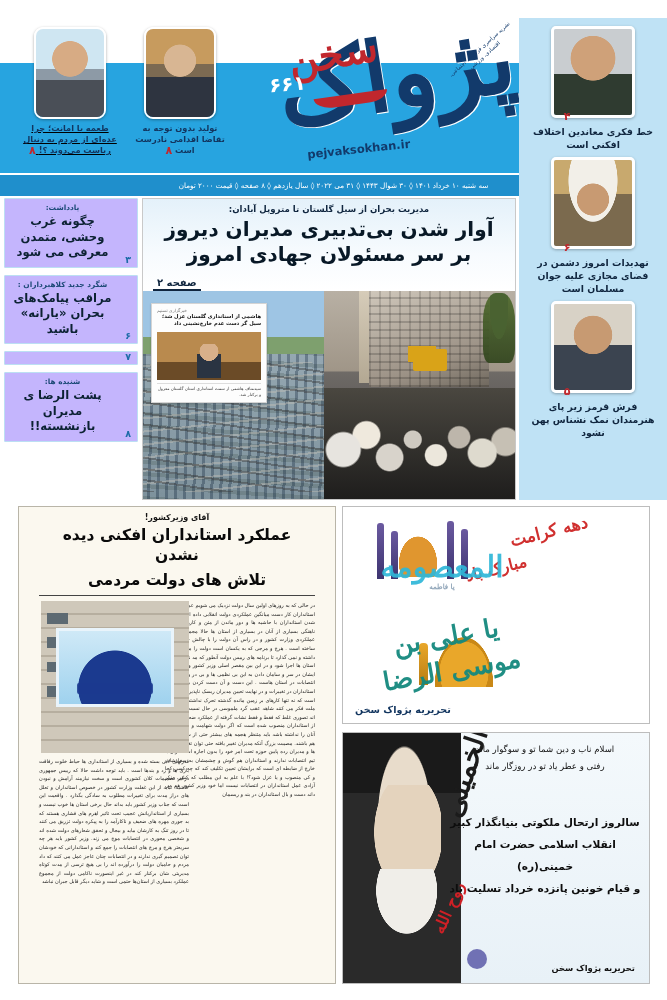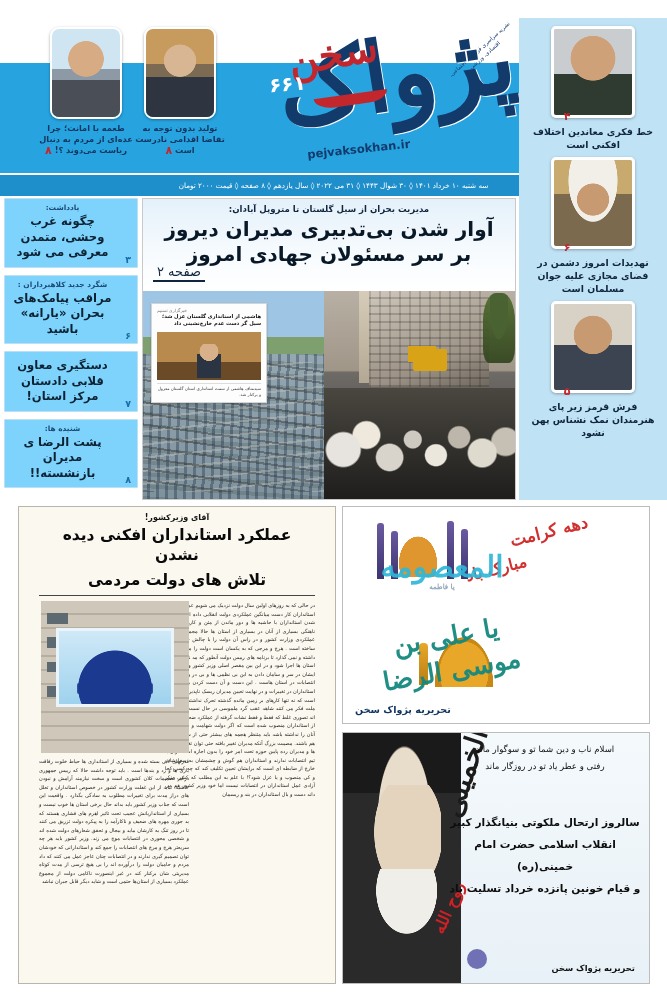--- a/index.html
+++ b/index.html
@@ -41,21 +41,21 @@
     white-space: nowrap;
     overflow: hidden;
   }
 
   
   .teaser {
     position: absolute;
     width: 104px;
     text-align: center;
   }
-  .teaser-1 { left: 34px; top: 27px; }
+  .teaser-1 { left: 18px; top: 27px; text-decoration: underline; }
   .teaser-2 { left: 128px; top: 27px; }
   .teaser .thumb {
     width: 72px; height: 92px;
     margin: 0 auto;
     border-radius: 9px;
     border: 2.5px solid #ffffff;
     box-shadow: 0 1px 3px rgba(0,0,0,.35);
     overflow: hidden;
     position: relative;
   }
@@ -174,21 +174,21 @@
     font-weight: bold;
     margin-top: 2px;
   }
 
   
   .left-rail {
     position: absolute; left: 4px; top: 198px;
     width: 134px; height: 302px;
   }
   .brief {
-    background: #7dd3fc;
+    background: #c4b5fd;
     border: 1px solid #bcdff3;
     margin-bottom: 7px;
     padding: 4px 24px 6px 7px;
     position: relative;
     text-align: center;
     border-radius: 1px;
   }
   .brief .kicker {
     font-size: 7.4px;
     color: #1d4a77;
@@ -232,23 +232,23 @@
   }
   .lead-title {
     font-size: 20px;
     line-height: 25px;
     font-weight: bold;
     color: #081826;
     letter-spacing: -.2px;
   }
   .lead-page {
     position: absolute;
-    left: 10px; bottom: 9px;
-    font-size: 13px;
-    font-weight: normal;
+    left: 10px; bottom: 0;
+    font-size: 10px;
+    font-weight: bold;
     color: #10263f;
     border-bottom: 2px solid #10263f;
     padding: 0 4px 1px 4px;
   }
   .lead-photo {
     position: absolute;
     left: 0; top: 92px;
     width: 374px; height: 209px;
     overflow: hidden;
   }
@@ -657,21 +657,20 @@
     </div>
 
     <div class="brief">
       <div class="kicker">شگرد جدید کلاهبرداران :</div>
       <div class="headline">مراقب پیامک‌های بحران «یارانه» باشید</div>
       <div class="pg">۶</div>
     </div>
 
     <div class="brief">
       <div class="kicker"></div>
-      <div class="headline">دستگیری معاون قلابی دادستان مرکز استان!</div>
       <div class="pg">۷</div>
     </div>
 
     <div class="brief">
       <div class="kicker">شنیده ها:</div>
       <div class="headline">پشت الرضا ی مدیران بازنشسته!!</div>
       <div class="pg">۸</div>
     </div>
 
   </div>

